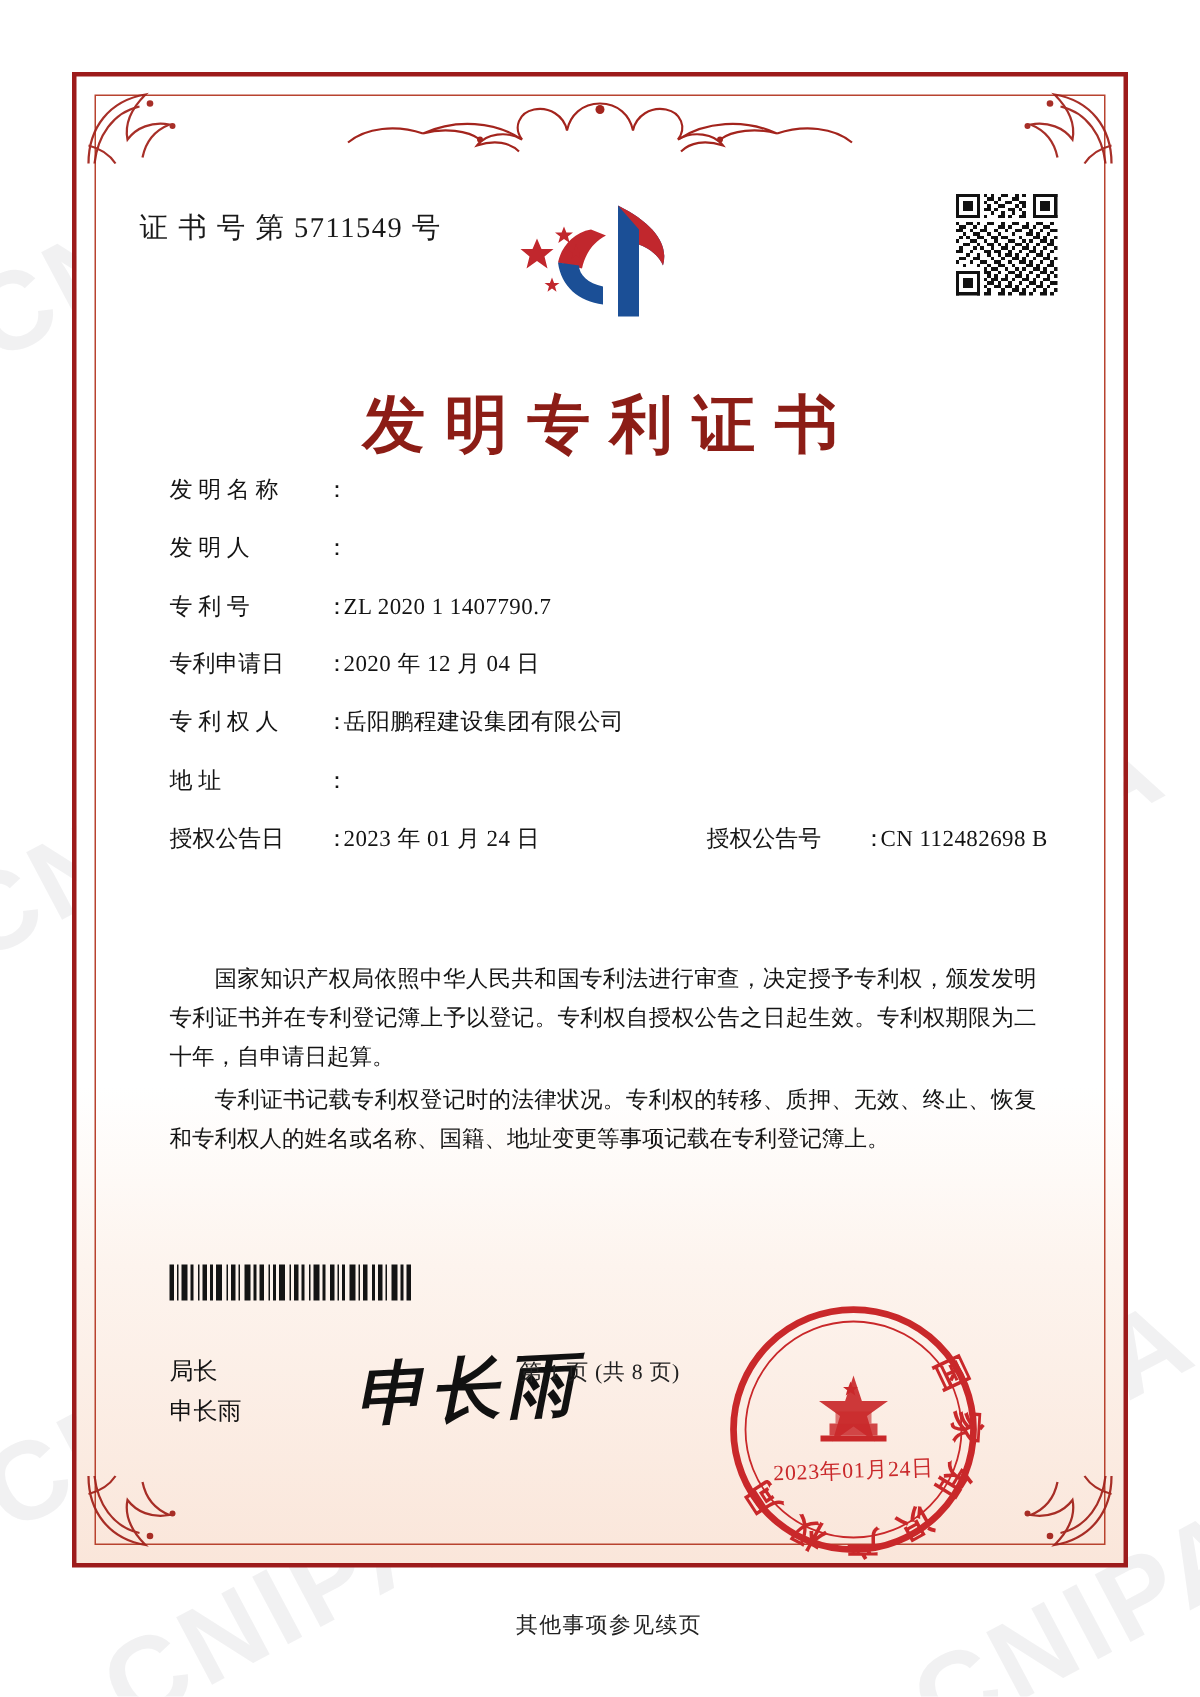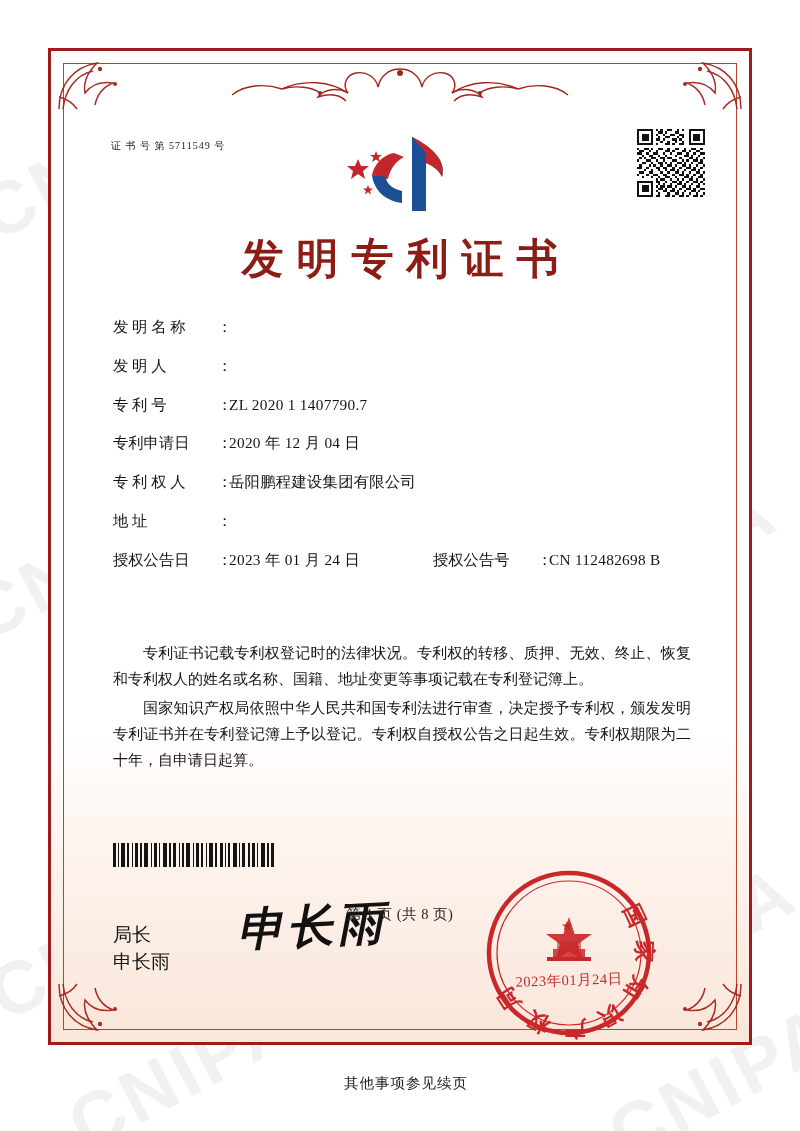--- a/index.html
+++ b/index.html
@@ -82,23 +82,23 @@
 
   
   .content {
     position: absolute;
     left: 0; right: 0; top: 0; bottom: 0;
     padding: 0;
   }
 
   .cert-no {
     position: absolute;
-    left: 60px;
+    left: 42px;
     top: 88px;
-    font-size: 10px;
+    font-size: 19px;
     color: #1a1a1a;
     letter-spacing: 1px;
   }
 
   .qr {
     position: absolute;
     right: 44px;
     top: 78px;
     width: 68px;
     height: 68px;
@@ -111,21 +111,21 @@
     top: 82px;
     transform: translateX(-50%);
     width: 132px;
     height: 84px;
   }
   .logo svg { display:block; width:100%; height:100%; }
 
   .doc-title {
     position: absolute;
     left: 0; right: 0;
-    top: 180px;
+    top: 204px;
     text-align: center;
     font-size: 42px;
     font-weight: bold;
     letter-spacing: 13px;
     color: #8c1d16;
     text-indent: 13px;
     font-family: "Liberation Serif", serif;
   }
 
   .fields {
@@ -147,21 +147,21 @@
     flex: 0 0 104px;
     letter-spacing: 0;
     display: flex;
     justify-content: space-between;
     font-family: Liberation Serif, serif;
   }
   .f-colon { width: 12px; flex: 0 0 12px; text-align: left; }
   .f-value { flex: 1 1 auto; letter-spacing: .3px; }
   .f-value .l2 { display: block; margin-top: 9px; margin-left: 0; }
 
-  .grant-row { display: flex; align-items: center; margin-bottom: 8px;}
+  .grant-row { display: flex; align-items: center; margin-bottom: 8px; gap: 38px;}
   .grant-left { width: 320px; flex: 0 0 320px; display:flex; }
   .grant-left .f-label { width: 104px; flex:0 0 104px; }
   .grant-right { display: flex; }
   .grant-right .g-label { width: 104px; flex: 0 0 104px; display:flex; justify-content: space-between;}
 
   .paragraphs {
     position: absolute;
     left: 62px;
     right: 58px;
     top: 589px;
@@ -182,22 +182,22 @@
     height: 24px;
     width: 220px;
     display: flex;
     align-items: stretch;
   }
   .barcode i { display:block; height:100%; background:#141414; }
 
   .signature-block {
     position: absolute;
     left: 62px;
-    top: 870px;
-    font-size: 19px;
+    top: 850px;
+    font-size: 16px;
     line-height: 27px;
     color: #141414;
   }
 
   .signature-script {
     position: absolute;
     left: 186px;
     top: 845px;
     font-size: 46px;
     color: #111;
@@ -611,22 +611,22 @@
           </div>
           <div class="grant-right">
             <div class="g-label">授权公告号</div>
             <div class="f-colon">：</div>
             <div class="f-value">CN 112482698 B</div>
           </div>
         </div>
       </div>
 
       <div class="paragraphs">
+        <p>国家知识产权局依照中华人民共和国专利法进行审查，决定授予专利权，颁发发明专利证书并在专利登记簿上予以登记。专利权自授权公告之日起生效。专利权期限为二十年，自申请日起算。</p>
         <p>专利证书记载专利权登记时的法律状况。专利权的转移、质押、无效、终止、恢复和专利权人的姓名或名称、国籍、地址变更等事项记载在专利登记簿上。</p>
-        <p>国家知识产权局依照中华人民共和国专利法进行审查，决定授予专利权，颁发发明专利证书并在专利登记簿上予以登记。专利权自授权公告之日起生效。专利权期限为二十年，自申请日起算。</p>
       </div>
 
       <div class="barcode">
         <i style="width:3px"></i>
           <i style="width:2px;background:transparent"></i>
         <i style="width:1px"></i>
           <i style="width:2px;background:transparent"></i>
         <i style="width:4px"></i>
           <i style="width:2px;background:transparent"></i>
         <i style="width:2px"></i>

